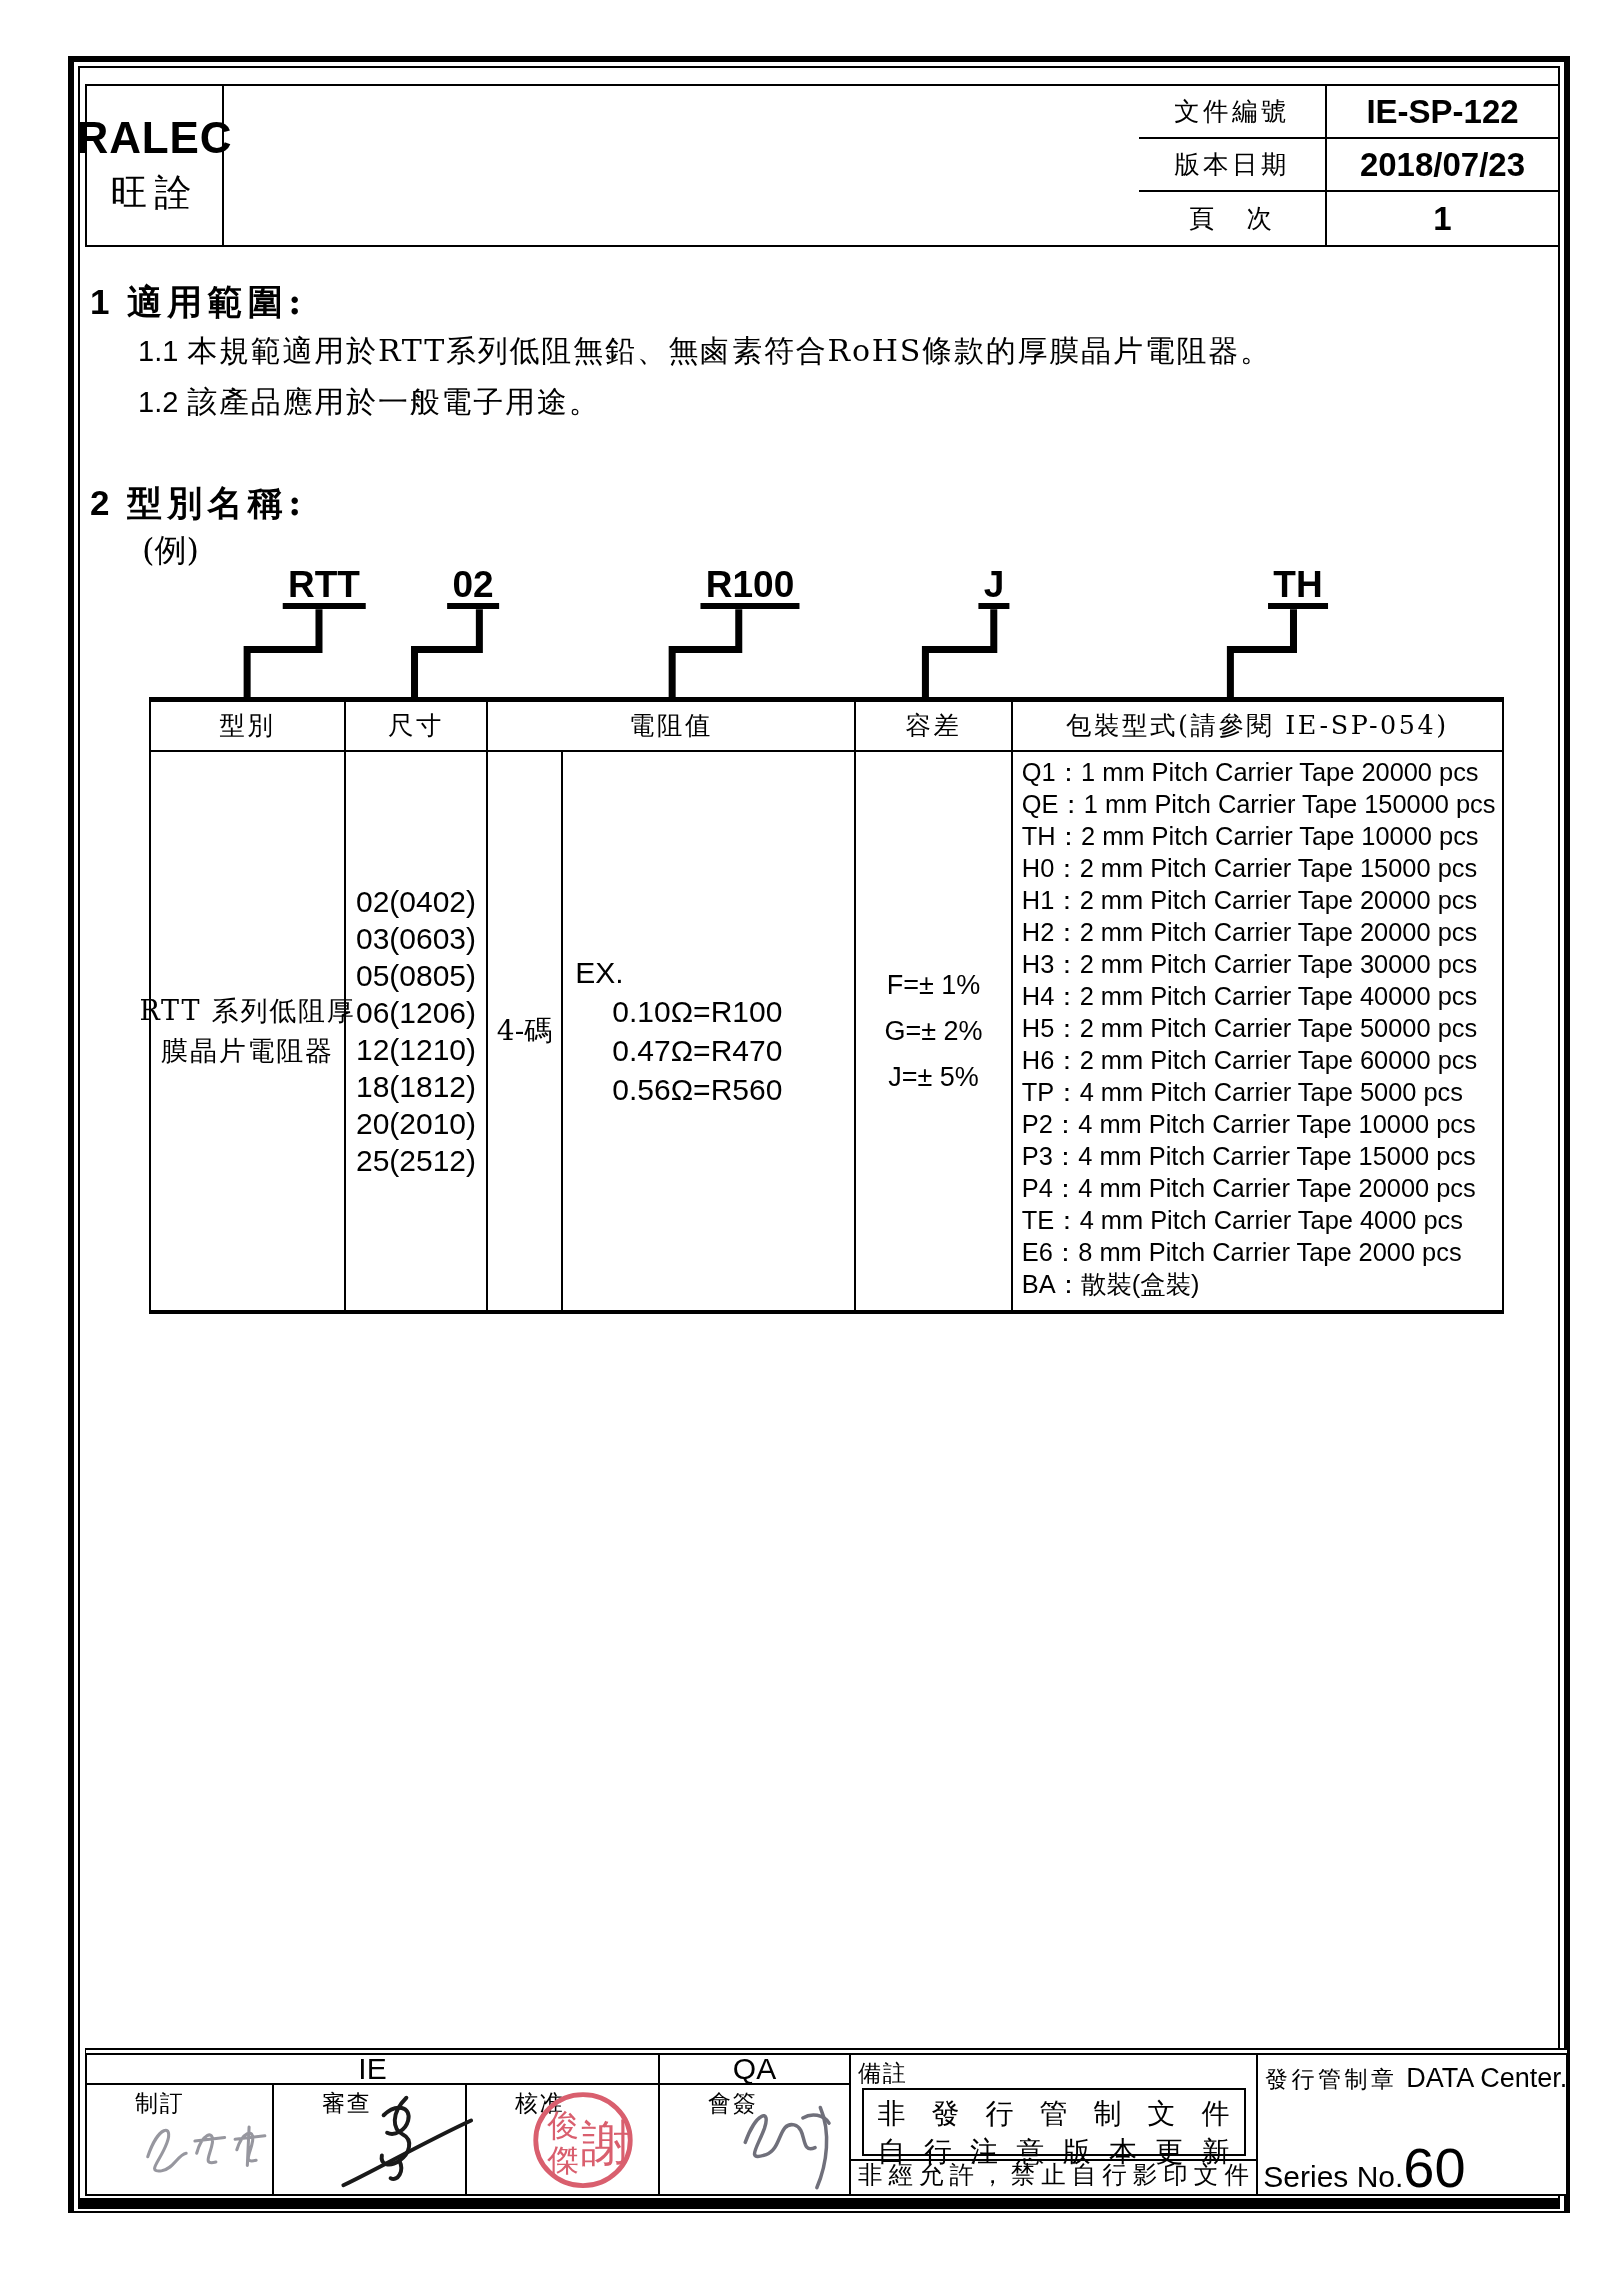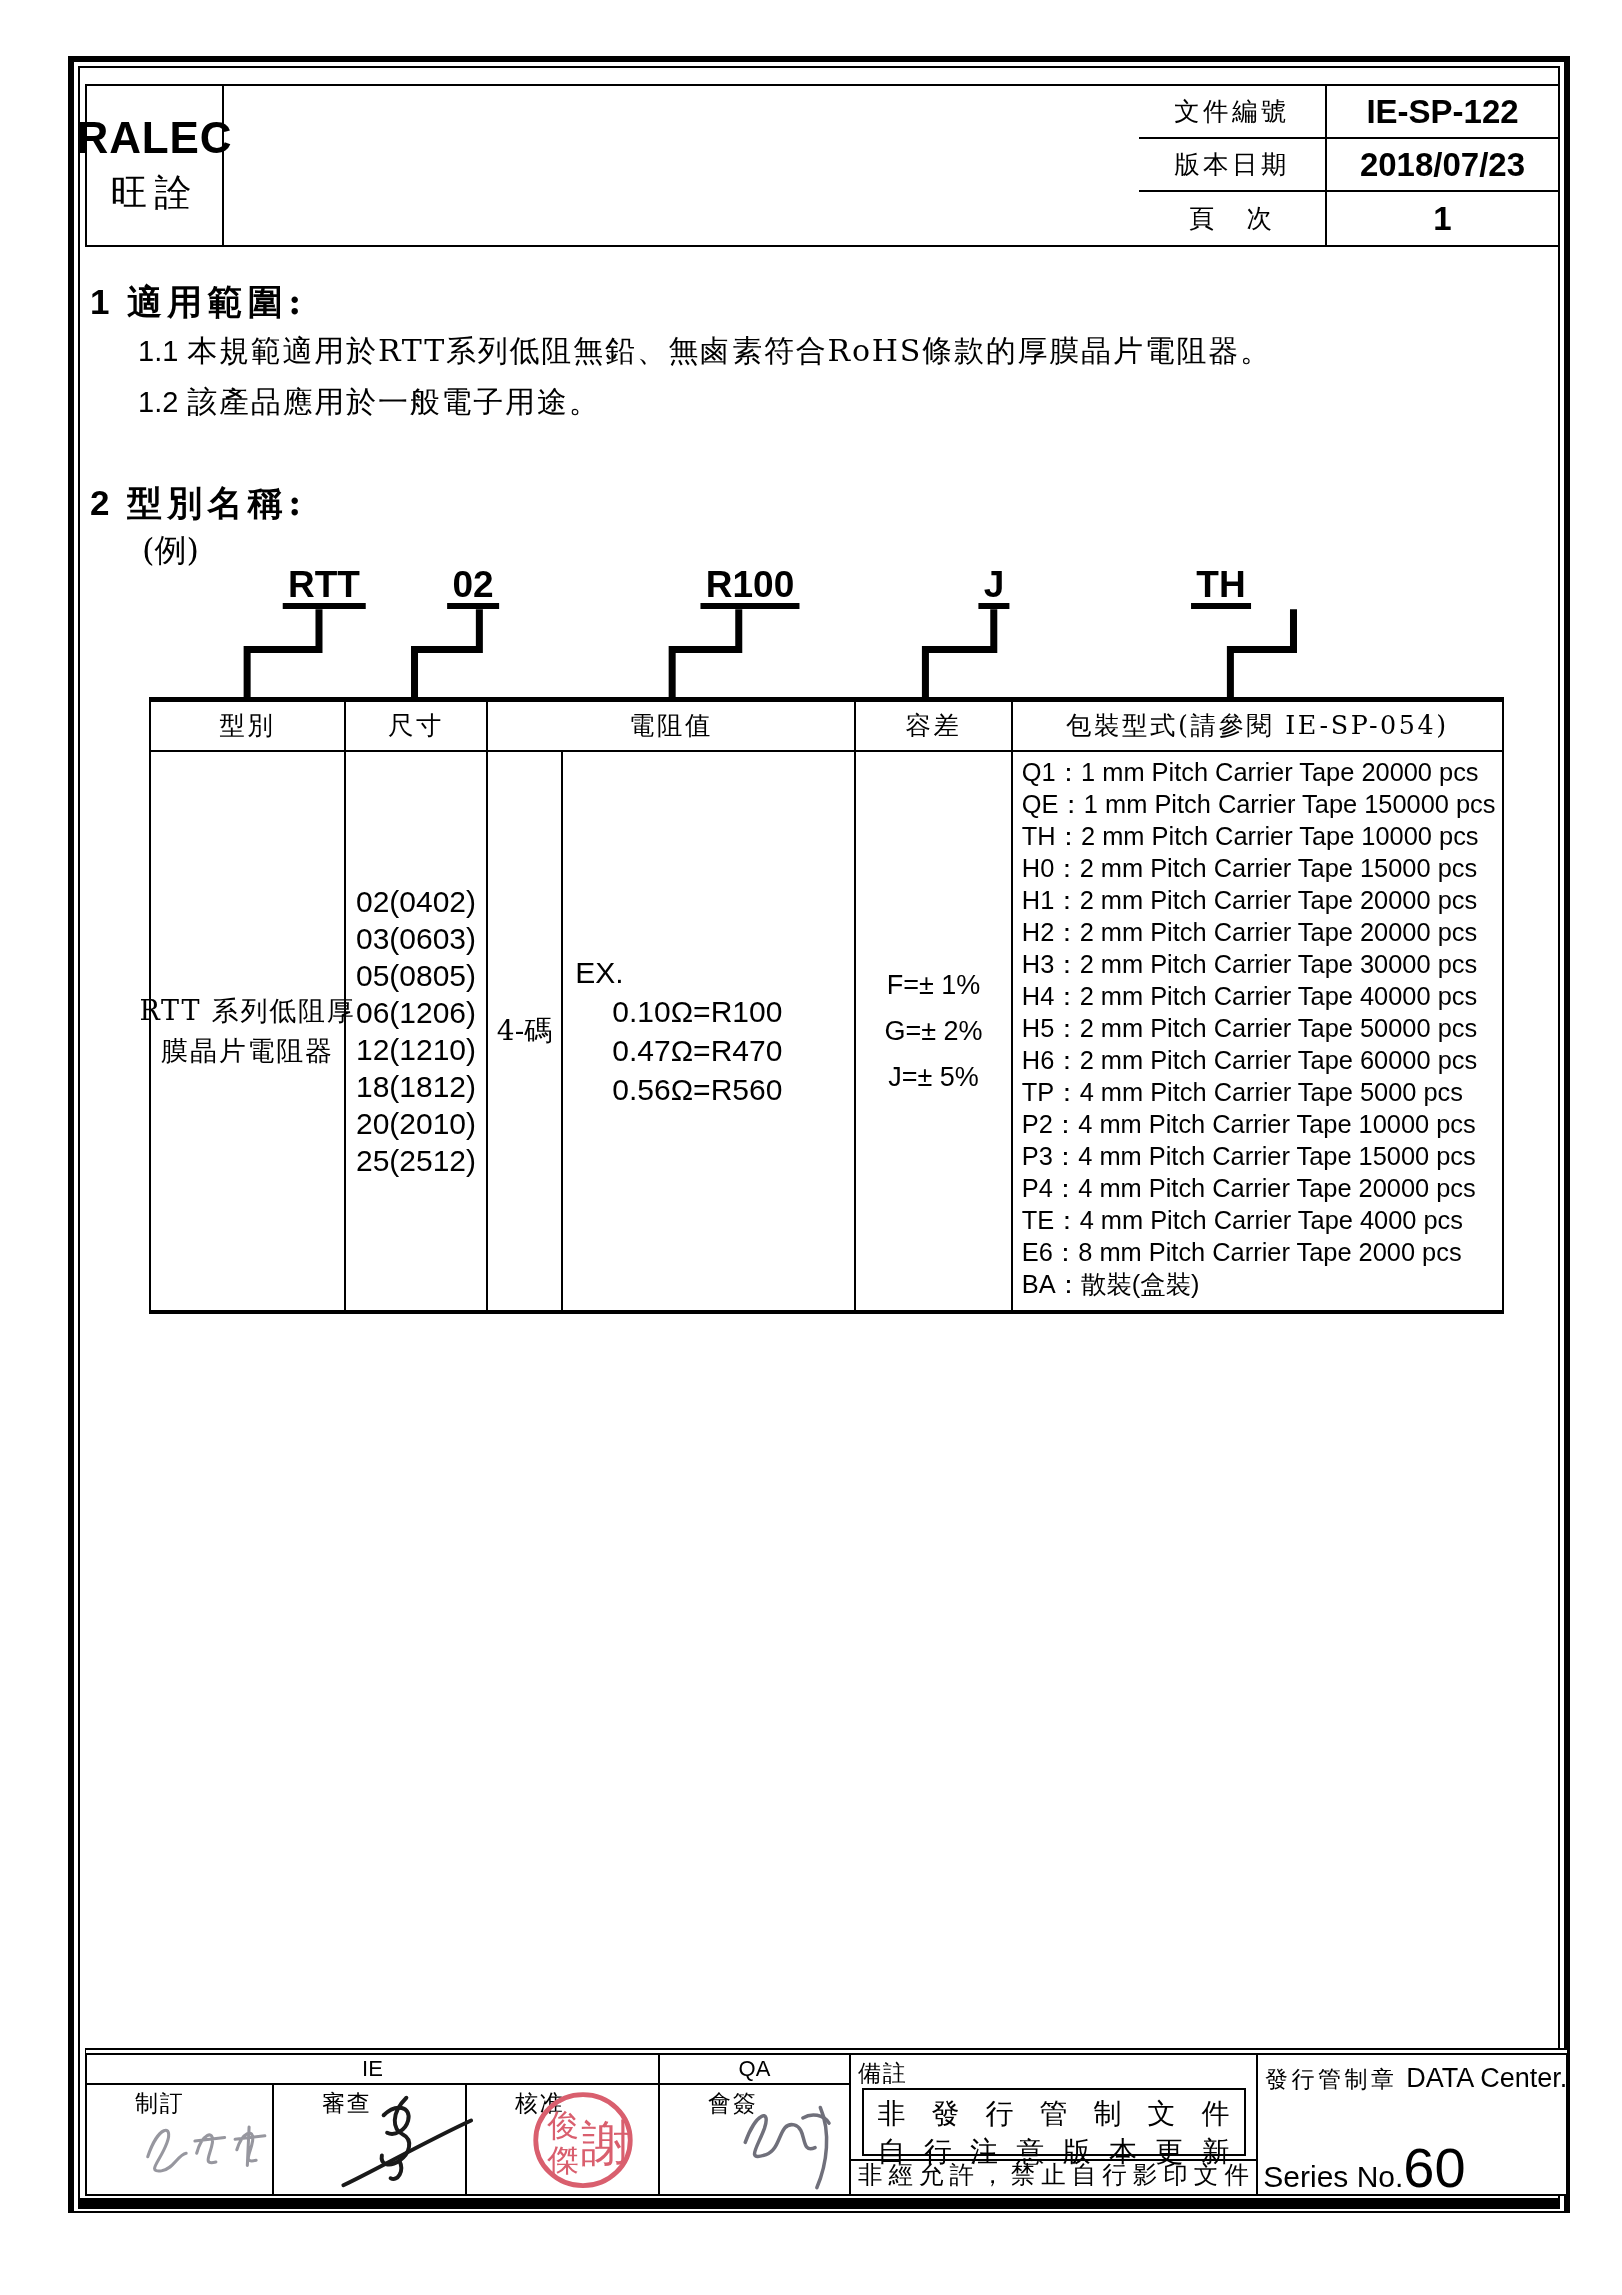--- a/index.html
+++ b/index.html
@@ -64,21 +64,21 @@
   .cell-ex .ex-lines > div { margin-left:37px; }
   .cell-tol { display:flex; flex-direction:column; align-items:center; justify-content:center;
     font-size:27px; line-height:46px; }
   .cell-pack { padding:4.4px 0 0 8.8px; font-size:25.4px; }
   .cell-pack > div { line-height:32px; white-space:nowrap; }
 
   
   .footer { position:absolute; left:85px; top:2048px; display:grid;
     grid-template-columns:187px 193px 193px 191px 407px 308px; grid-template-rows:30px 109px;
     border:2.6px solid #000; border-top:7px double #000; background:#fff; }
-  .f-dept { display:flex; align-items:center; justify-content:center; font-size:22px;
+  .f-dept { display:flex; align-items:center; justify-content:center; font-size:30px;
     border-bottom:2.6px solid #000; }
   .f-sig { grid-row:2; position:relative;margin-left:41px; }
   .sig-label { position:absolute; top:2.6px; left:7px; font-size:23px; letter-spacing:1.8px; }
   .sig-svg { position:absolute; }
   .f-notes { grid-column:5; grid-row:1/3; position:relative; border-right:2.6px solid #000;padding-left:34px; }
   .notes-label { position:absolute; top:2.6px; left:7px; font-size:23px; letter-spacing:1.8px; }
   .notes-box { position:absolute; left:10.5px; right:10.5px; top:33px; height:68px; border:2.6px solid #000;
     padding:5.3px 14px; display:flex; flex-direction:column; justify-content:space-around; font-size:28px; }
   .notes-divider { position:absolute; left:0; right:0; bottom:33px; border-top:2.6px solid #000; }
   .copy-warning { position:absolute; left:7px; right:7px; bottom:3.5px; font-size:24.5px; }
@@ -125,21 +125,21 @@
 
   <div class="sec-h" style="left:90px; top:480px;">
     <span class="num">2</span><span class="txt cjk">型別名稱:</span>
   </div>
   <div class="example-label cjk">(例)</div>
 
   <div class="code-label" style="left:324px;">RTT</div>
   <div class="code-label" style="left:473px;">02</div>
   <div class="code-label" style="left:750px;">R100</div>
   <div class="code-label" style="left:994px;">J</div>
-  <div class="code-label" style="left:1221px;">TH</div>
+  <div class="code-label" style="left:1298px;">TH</div>
 
   <svg class="connector-svg" viewBox="0 0 1852 810">
     <g stroke="#000" stroke-width="8" fill="none">
       <polyline points="364,695 364,741 282,741 282,798"></polyline>
       <polyline points="547,695 547,741 473,741 473,798"></polyline>
       <polyline points="843,695 843,741 767,741 767,798"></polyline>
       <polyline points="1134,695 1134,741 1056,741 1056,798"></polyline>
       <polyline points="1476,695 1476,741 1404,741 1404,798"></polyline>
     </g>
   </svg>

